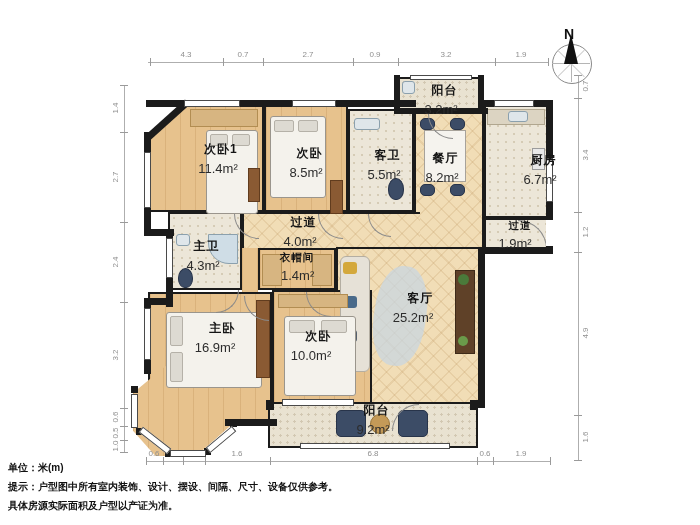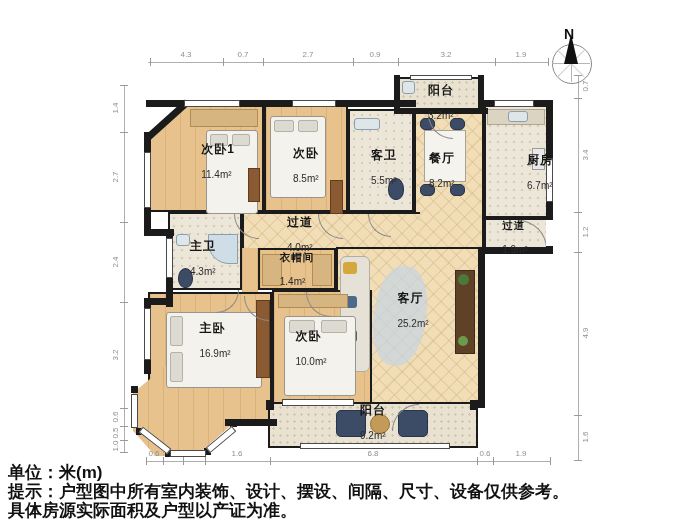--- a/index.html
+++ b/index.html
@@ -10,43 +10,43 @@
   .nf{border:none;}
   .wood{background-color:#e7c28d;background-image:repeating-linear-gradient(90deg,rgba(170,120,60,.22) 0 1px,transparent 1px 15px);}
   .herr{background-color:#f1ddb6;background-image:repeating-linear-gradient(45deg,rgba(190,150,95,.20) 0 1.5px,transparent 1.5px 11px),repeating-linear-gradient(-45deg,rgba(190,150,95,.20) 0 1.5px,transparent 1.5px 11px);}
   .tile{background-color:#ece6d8;background-image:radial-gradient(rgba(160,140,100,.30) 1px,transparent 1.3px);background-size:8px 8px;}
   .balc{background-color:#e9e2d1;background-image:radial-gradient(rgba(150,130,95,.28) 1px,transparent 1.3px);background-size:7px 7px;}
   
   .w{position:absolute;background:#1b1b1b;z-index:8;}
   .win{position:absolute;background:#fff;border:1px solid #4a4a4a;box-sizing:border-box;z-index:9;}
   .arc{position:absolute;border-left:1px solid #8a8a8a;border-bottom:1px solid #8a8a8a;border-radius:0 0 0 100%;z-index:7;}
   
-  .rl{position:absolute;z-index:20;text-align:left;transform:translateX(-50%);color:#141414;white-space:nowrap;}
+  .rl{position:absolute;z-index:20;text-align:right;transform:translateX(-50%);color:#141414;white-space:nowrap;}
   .rl .nm{font-size:12px;font-weight:bold;letter-spacing:1px;}
-  .rl .ar{font-size:10px;color:#2c2c2c;margin-top:11px;}
+  .rl .ar{font-size:13px;color:#2c2c2c;margin-top:3px;}
   .rl.sm .nm{font-size:10.5px;}
   
   .dline{position:absolute;background:#aeaeae;z-index:5;}
   .tk{position:absolute;width:1px;height:8px;background:#9a9a9a;z-index:5;}
   .tkh{position:absolute;width:8px;height:1px;background:#9a9a9a;z-index:5;}
   .dim{position:absolute;font-size:8px;color:#8f8f8f;z-index:6;transform:translate(-50%,0);}
   .dimv{position:absolute;font-size:8px;color:#8f8f8f;z-index:6;transform:translate(-50%,-50%) rotate(-90deg);}
   
   .f{position:absolute;box-sizing:border-box;z-index:6;}
   .bed{background:#f4f2ec;border:1px solid #9a958c;border-radius:3px;}
   .pil{background:#dddad2;border:1px solid #b5b1a8;border-radius:2px;}
   .wrd{background:#d7b581;border:1px solid #b28d52;}
   .dark{background:#8a5a33;border:1px solid #613c1e;}
   .navy{background:#3c4c66;border:1px solid #28344a;border-radius:5px;}
   .fix{background:#dfe6ea;border:1px solid #8ba0ad;border-radius:3px;}
   
   .north{position:absolute;z-index:25;}
   .nlet{font-size:14px;font-weight:bold;color:#111;text-align:center;}
   
-  .foot{position:absolute;left:8px;z-index:30;font-size:17px;font-weight:600;color:#111;white-space:nowrap;}
+  .foot{position:absolute;left:8px;z-index:30;font-size:10px;font-weight:600;color:#111;white-space:nowrap;}
 </style>
 </head>
 <body>
 
 <div class="canvas">
 
   <div class="r wood" style="left:148px;top:103px;width:116px;height:109px;clip-path:polygon(29% 0,100% 0,100% 100%,0 100%,0 31%);"></div>
   <div class="r wood" style="left:264px;top:103px;width:84px;height:109px;"></div>
   <div class="r tile" style="left:348px;top:109px;width:66px;height:103px;"></div>
   <div class="r herr" style="left:414px;top:112px;width:70px;height:135px;border-bottom:none;"></div>

